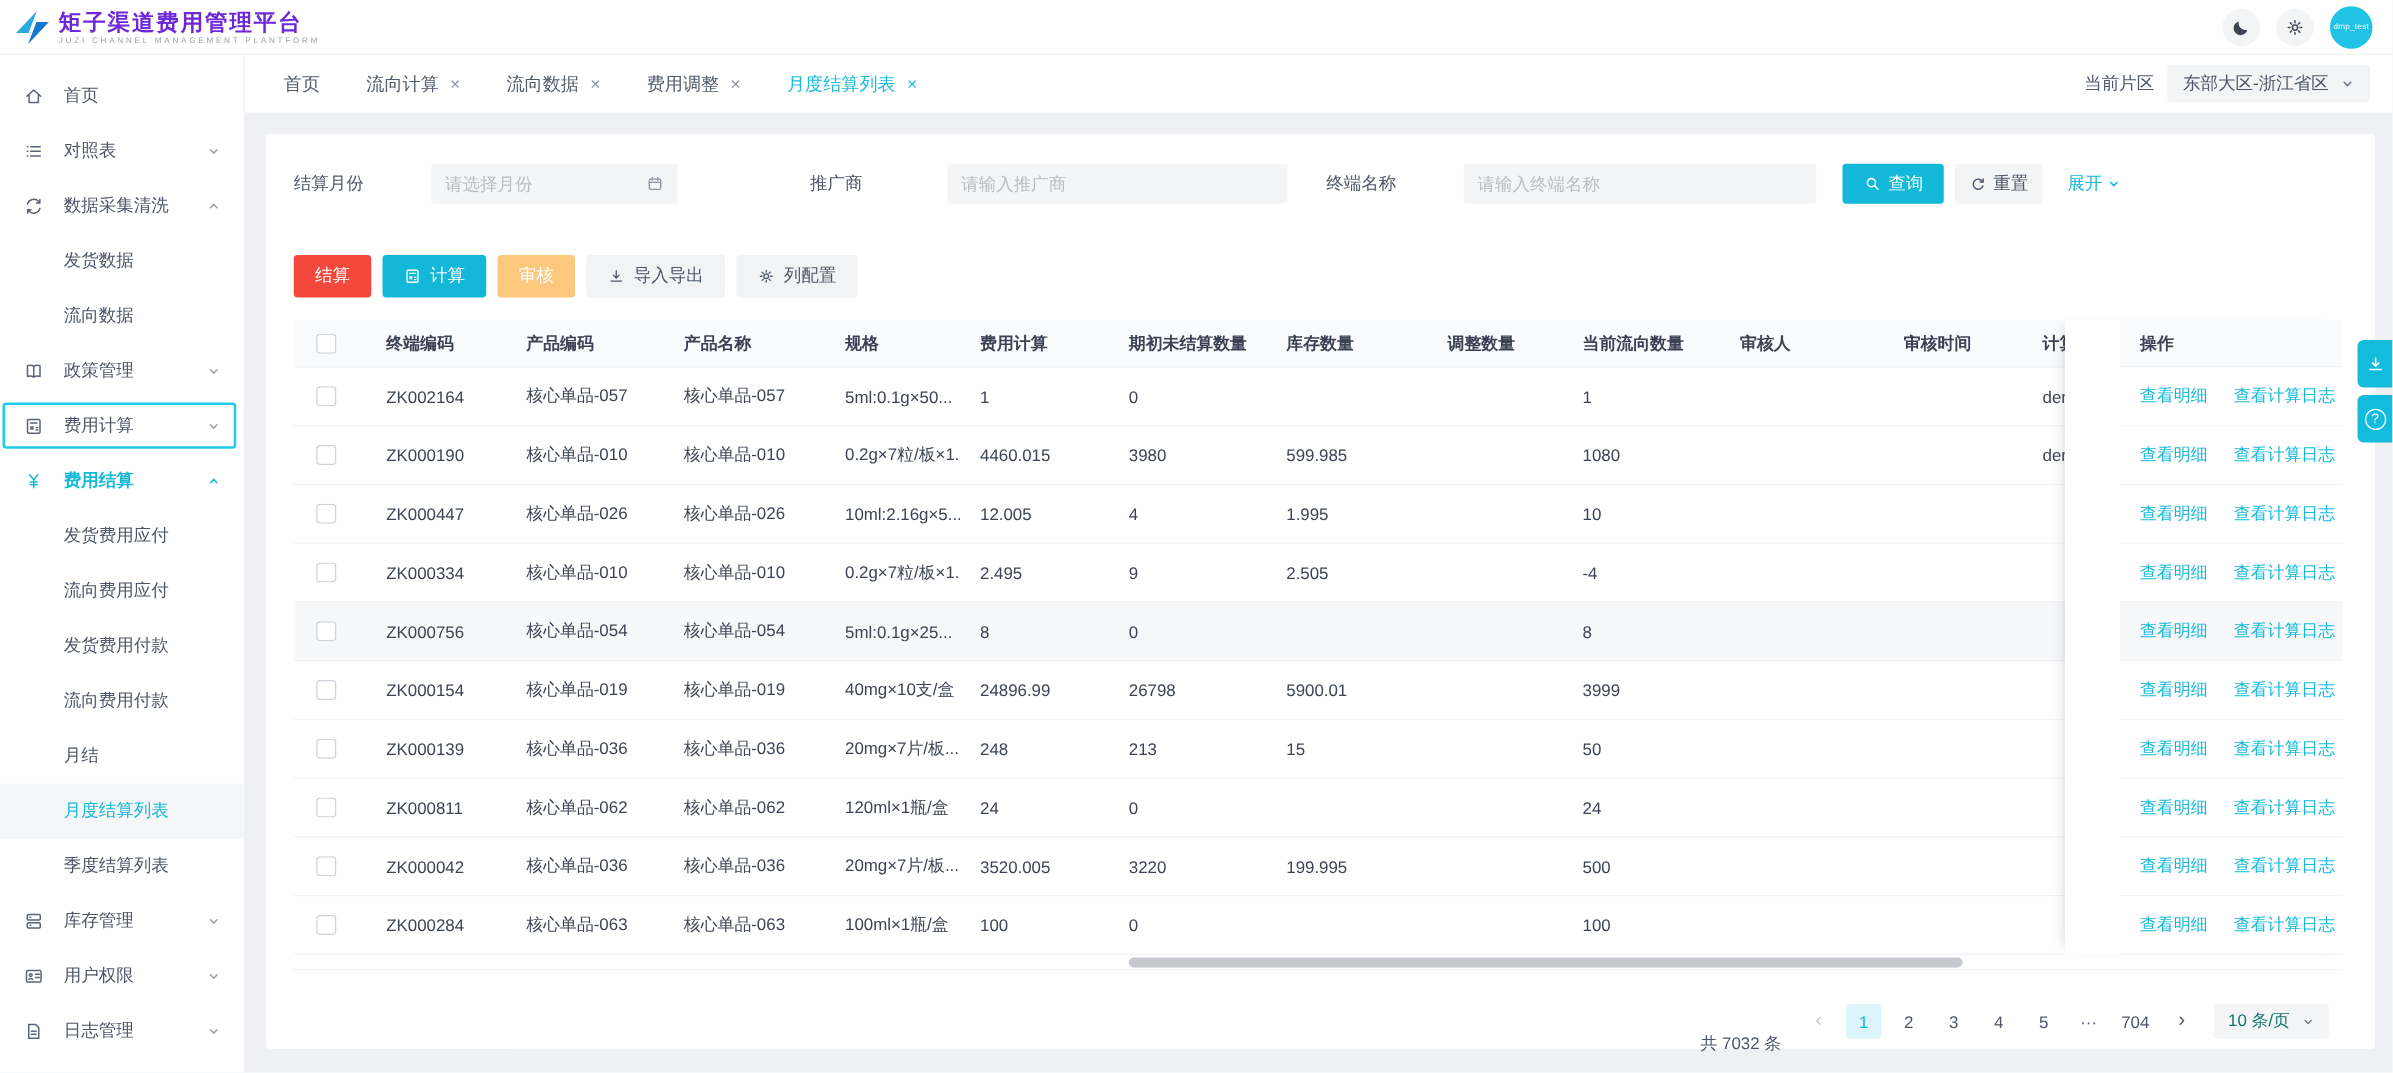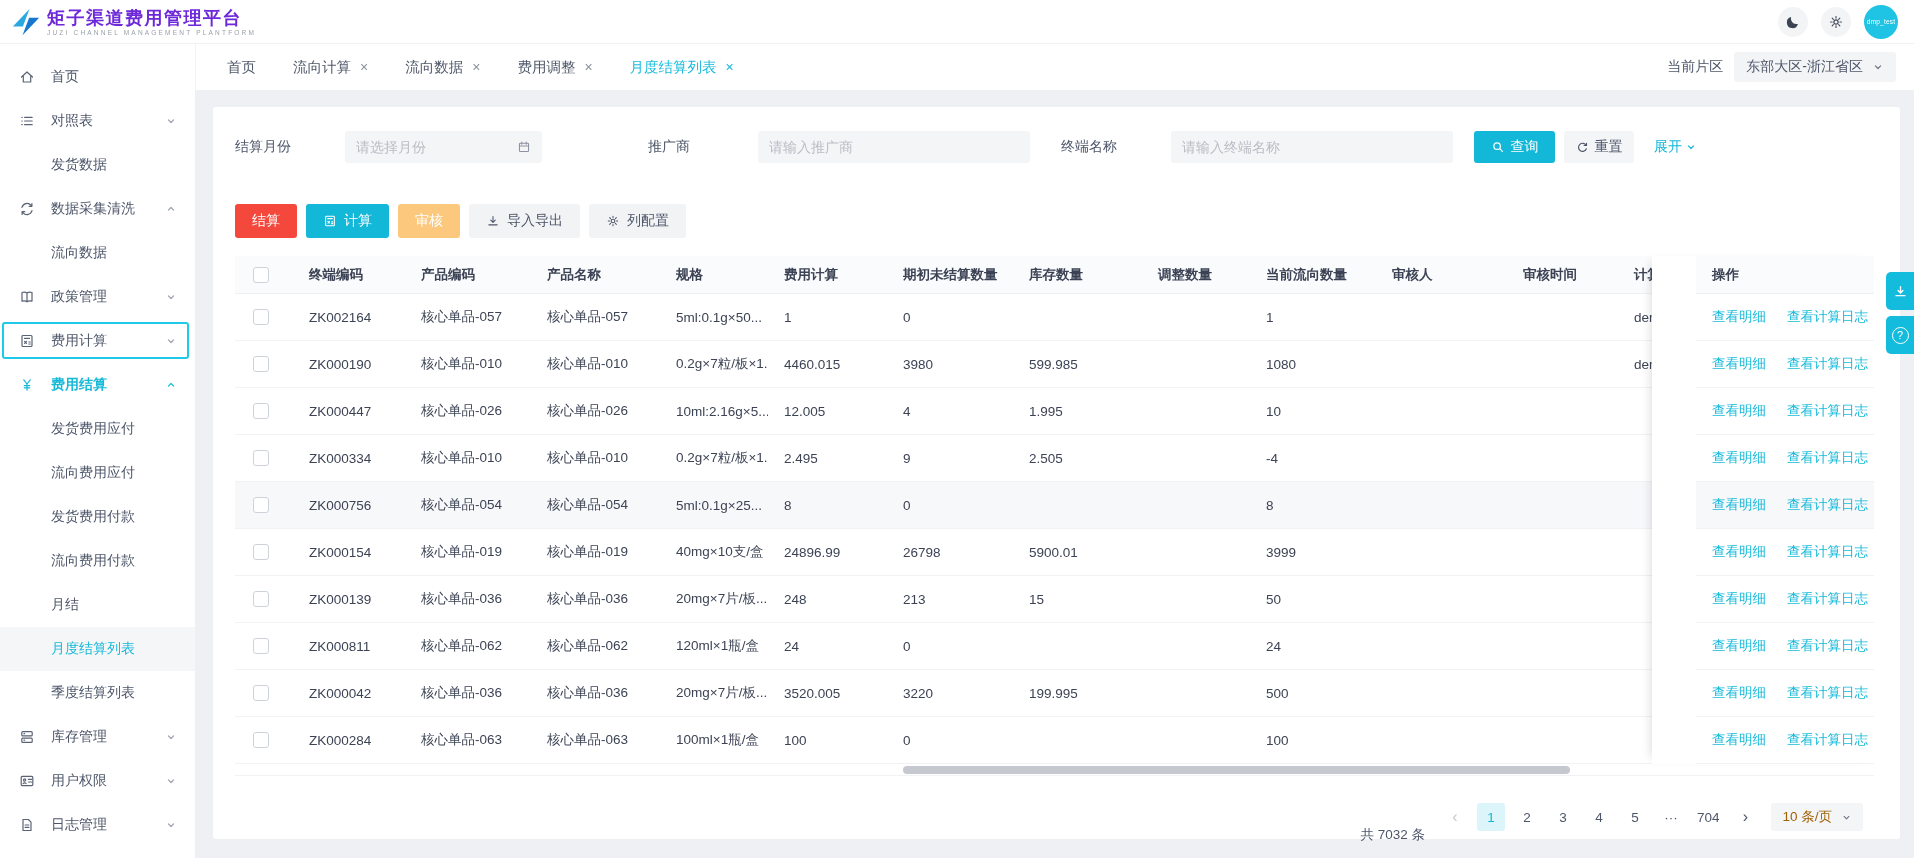--- a/index.html
+++ b/index.html
@@ -108,21 +108,21 @@
 
   
   .pagination { display:flex; align-items:center; justify-content:flex-end; gap:8px; margin-top:14px; padding-right:11px; }
   .pg-total { font-size:13.5px; color:#4d5669; margin-right:8px;margin-top:36px; }
   .pg-btn { min-width:28px; height:28px; padding:0 4px; border-radius:3px; font-size:13.5px; color:#4d5669;
     display:flex; align-items:center; justify-content:center; cursor:pointer; }
   .pg-btn.active { background:#dcf5fa; color:#13b7d8; }
   .pg-prev { color:#c6cad1; font-size:16px; }
   .pg-next { color:#4d5669; font-size:16px; }
   .pg-size { height:28px; background:#f4f5f7; border-radius:3px; padding:0 11px; margin-left:4px;
-    display:flex; align-items:center; gap:9px; font-size:13.5px; color:#a16207; cursor:pointer; }
+    display:flex; align-items:center; gap:9px; font-size:13.5px; color:#0f766e; cursor:pointer; }
   .pg-size .schev { color:#707684; }
 
   
   .float-btns { position:absolute; right:0; top:272px; z-index:10; display:flex; flex-direction:column; gap:6px; }
   .fbtn { width:28px; height:38px; background:#13bcdd; color:#fff; border:none; border-radius:5px 0 0 5px;
     display:flex; align-items:center; justify-content:center; cursor:pointer; }
   .fbtn .qmark { width:17px; height:17px; border:1.4px solid #fff; border-radius:50%; font-size:11px;
     display:flex; align-items:center; justify-content:center; }
 </style>
 </head>
@@ -180,35 +180,35 @@
             <path d="M5.6 4.3h7.6M5.6 8h7.6M5.6 11.7h7.6M2.8 4.3h.4M2.8 8h.4M2.8 11.7h.4"></path>
           </svg>
         </span>
         <span class="slabel">对照表</span>
         <span class="schev">
           <svg width="12" height="12" viewBox="0 0 16 16" fill="none" stroke="currentColor" stroke-width="1.6" stroke-linecap="round" stroke-linejoin="round">
             <path d="M4.5 6.5 8 10l3.5-3.5"></path>
           </svg>
         </span>
       </div>
-      <div class="side-item child">
-        <span class="slabel">发货数据</span>
-      </div>
       <div class="side-item">
         <span class="sicon">
           <svg width="16" height="16" viewBox="0 0 16 16" fill="none" stroke="currentColor" stroke-width="1.2" stroke-linecap="round" stroke-linejoin="round">
             <path d="M3 6.3a5.2 5.2 0 0 1 8.9-2.1l1 1.1M12.9 2.6v2.7h-2.7M13 9.7a5.2 5.2 0 0 1-8.9 2.1l-1-1.1M3.1 13.4v-2.7h2.7"></path>
           </svg>
         </span>
         <span class="slabel">数据采集清洗</span>
         <span class="schev">
           <svg width="12" height="12" viewBox="0 0 16 16" fill="none" stroke="currentColor" stroke-width="1.6" stroke-linecap="round" stroke-linejoin="round">
             <path d="M4.5 9.5 8 6l3.5 3.5"></path>
           </svg>
         </span>
+      </div>
+      <div class="side-item child">
+        <span class="slabel">发货数据</span>
       </div>
       <div class="side-item child">
         <span class="slabel">流向数据</span>
       </div>
       <div class="side-item">
         <span class="sicon">
           <svg width="16" height="16" viewBox="0 0 16 16" fill="none" stroke="currentColor" stroke-width="1.2" stroke-linecap="round" stroke-linejoin="round">
             <path d="M8 4.1C6.8 3.2 4.8 3 3 3.5v8.7c1.8-.5 3.8-.3 5 .6 1.2-.9 3.2-1.1 5-.6V3.5c-1.8-.5-3.8-.3-5 .6zM8 4.1v8.7"></path>
           </svg>
         </span>

